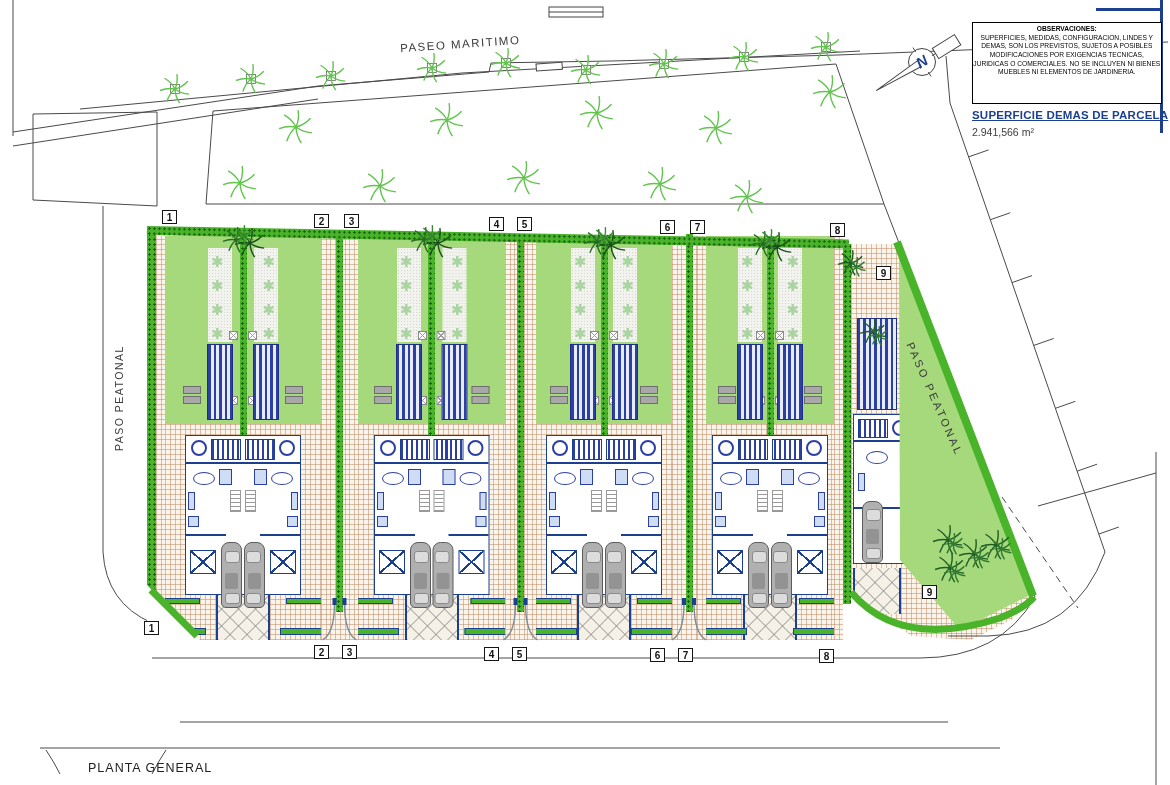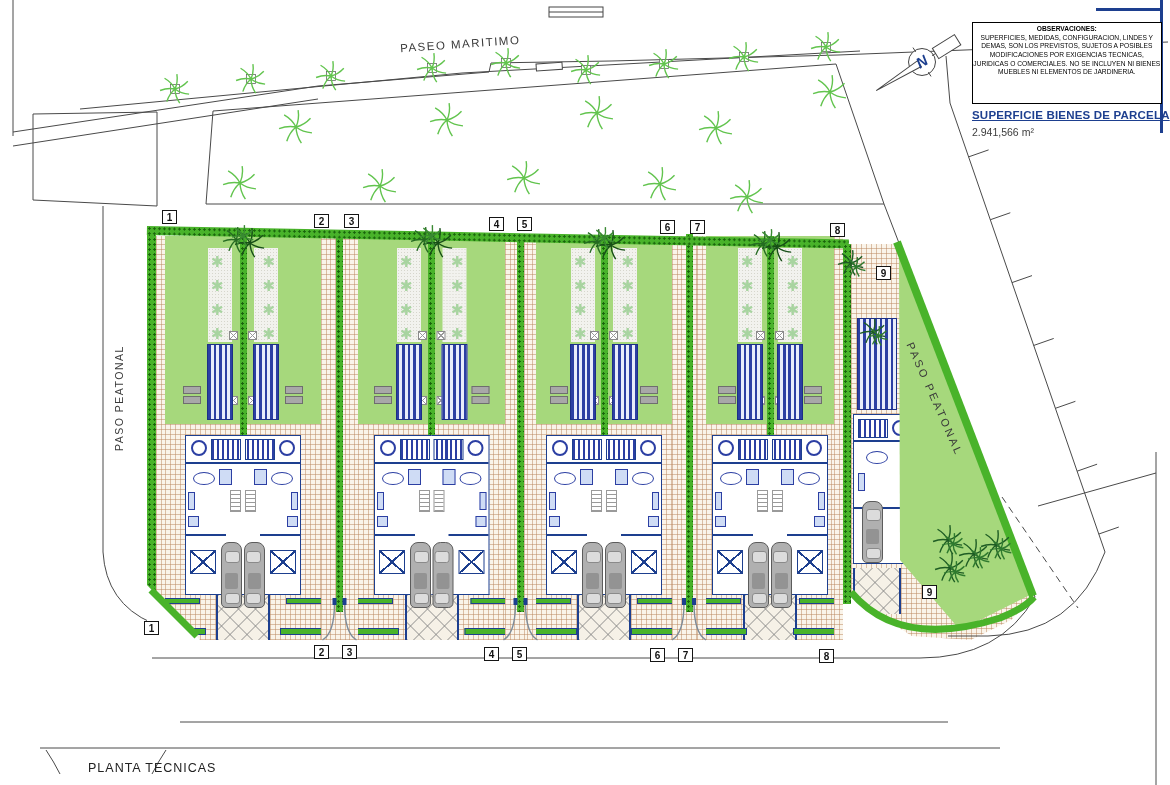--- a/index.html
+++ b/index.html
@@ -620,31 +620,31 @@
           <polygon points="925,58.5 976,62 925,65.5" fill="#fff" stroke="#444" stroke-width="1"></polygon>
           <rect x="880" y="56" width="26" height="12" fill="#fff" stroke="#444" stroke-width="1"></rect>
         </g>
         <text x="922" y="67" text-anchor="middle" font-size="15" font-weight="bold" font-style="italic" fill="#1d3f8f" transform="rotate(-32 922 62)" font-family="&quot;Liberation Sans&quot;, sans-serif">N</text>
       </g>
     </svg>
 
   <div class="street-label" style="left:400px;top:38px;transform:rotate(-4deg);font-size:11.5px;">PASEO MARITIMO</div>
   <div class="street-label" style="left:73px;top:399px;width:92px;transform:rotate(-90deg);font-size:10.5px;text-align:center;">PASO PEATONAL</div>
   <div class="street-label" style="left:873px;top:393px;width:124px;transform:rotate(66deg);font-size:11px;letter-spacing:2.5px;text-align:center;">PASO PEATONAL</div>
-  <div id="planta-label">PLANTA TECNICAS</div>
+  <div id="planta-label">PLANTA GENERAL</div>
 
   <div class="abs" style="left:1096px;top:8px;width:66px;height:2.5px;background:var(--navy);"></div>
   <div class="abs" style="left:1160px;top:0;width:2.5px;height:133px;background:var(--navy);"></div>
   <div id="obs-box">
     <div id="obs-inner">
       <div id="obs-title">OBSERVACIONES:</div>
       <div id="obs-body">SUPERFICIES, MEDIDAS, CONFIGURACION, LINDES Y DEMAS, SON LOS PREVISTOS, SUJETOS A POSIBLES MODIFICACIONES POR EXIGENCIAS TECNICAS, JURIDICAS O COMERCIALES. NO SE INCLUYEN NI BIENES MUEBLES NI ELEMENTOS DE JARDINERIA.</div>
     </div>
   </div>
-  <div id="sup-title">SUPERFICIE BIENES DE PARCELA</div>
+  <div id="sup-title">SUPERFICIE DEMAS DE PARCELA</div>
   <div id="sup-value">2.941,566 m²</div>
 
   <div id="markers">
       <div class="numbox" style="left: 162px; top: 210px;">1</div>
       <div class="numbox" style="left: 314px; top: 214px;">2</div>
       <div class="numbox" style="left: 344px; top: 214px;">3</div>
       <div class="numbox" style="left: 489px; top: 217px;">4</div>
       <div class="numbox" style="left: 517px; top: 217px;">5</div>
       <div class="numbox" style="left: 660px; top: 220px;">6</div>
       <div class="numbox" style="left: 690px; top: 220px;">7</div>

